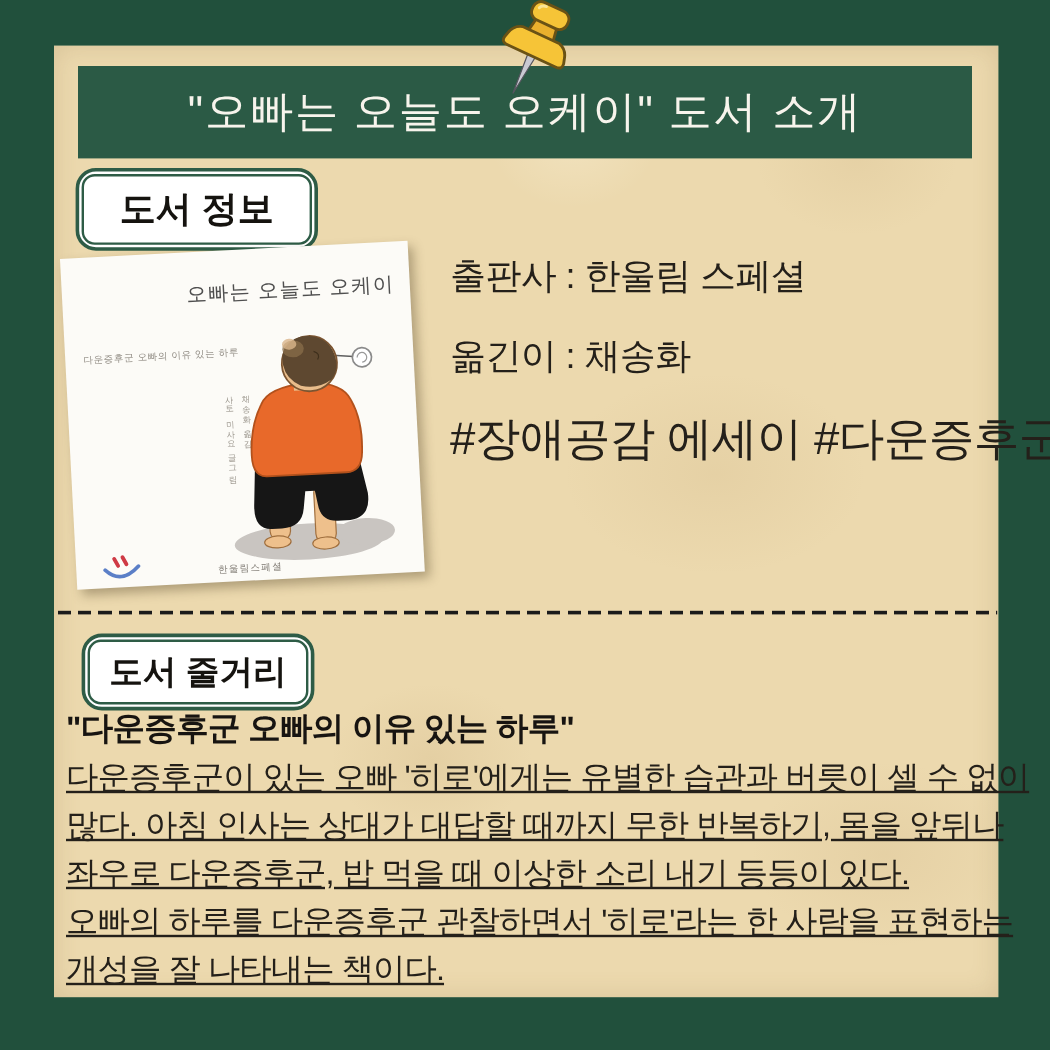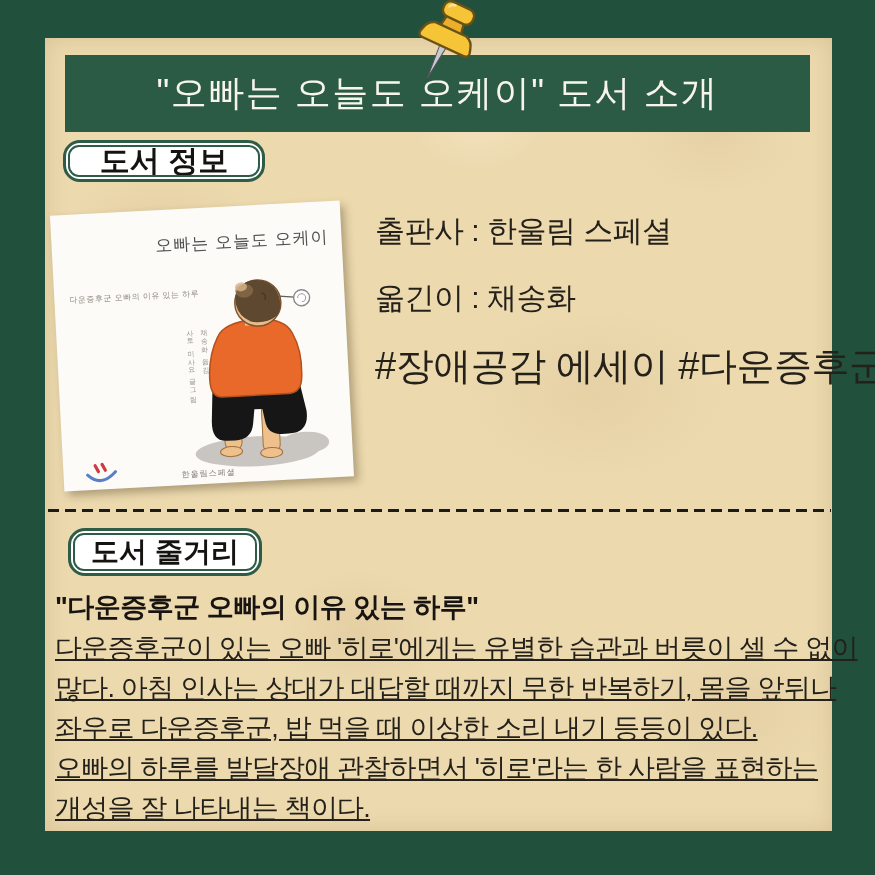--- a/index.html
+++ b/index.html
@@ -52,23 +52,23 @@
     position:absolute;background:var(--badge_fill);
     border:3px solid var(--badge_border_green);border-radius:17px;
     display:flex;align-items:center;justify-content:center;
   }
   .badge::after{
     content:"";position:absolute;inset:2px;
     border:2px solid var(--badge_border_green);border-radius:11px;
     pointer-events:none;
   }
   .badge-label{font-weight:700;color:#15130f;white-space:nowrap;}
-  .badge-info{left:18px;top:102px;width:202px;height:42px;justify-content:center;}
+  .badge-info{left:18px;top:102px;width:202px;height:69px;justify-content:center;}
   .badge-info .badge-label{font-size:30px;}
-  .badge-summary{left:23px;top:490px;width:194px;height:48px;}
+  .badge-summary{left:23px;top:490px;width:194px;height:64px;}
   .badge-summary .badge-label{font-size:28px;}
 
   
   .cover{
     position:absolute;left:12px;top:170px;width:290px;height:276px;
     background:#fcfbf7;
     transform:rotate(-3deg);
     box-shadow:4px 5px 9px rgba(60,45,20,.35);
   }
   .cover-title{
@@ -197,18 +197,18 @@
 
     <div class="badge badge-summary">
       <span class="badge-label">도서 줄거리</span>
     </div>
 
     <div class="summary-block">
       <div class="summary-heading">"다운증후군 오빠의 이유 있는 하루"</div>
       <div class="summary-line">다운증후군이 있는 오빠 '히로'에게는 유별한 습관과 버릇이 셀 수 없이</div>
       <div class="summary-line">많다. 아침 인사는 상대가 대답할 때까지 무한 반복하기, 몸을 앞뒤나</div>
       <div class="summary-line">좌우로 다운증후군, 밥 먹을 때 이상한 소리 내기 등등이 있다.</div>
-      <div class="summary-line">오빠의 하루를 발달장애 관찰하면서 '히로'라는 한 사람을 표현하는</div>
+      <div class="summary-line">오빠의 하루를 다운증후군 관찰하면서 '히로'라는 한 사람을 표현하는</div>
       <div class="summary-line">개성을 잘 나타내는 책이다.</div>
     </div>
 
   </div>
 </div>
 
 </body></html>

